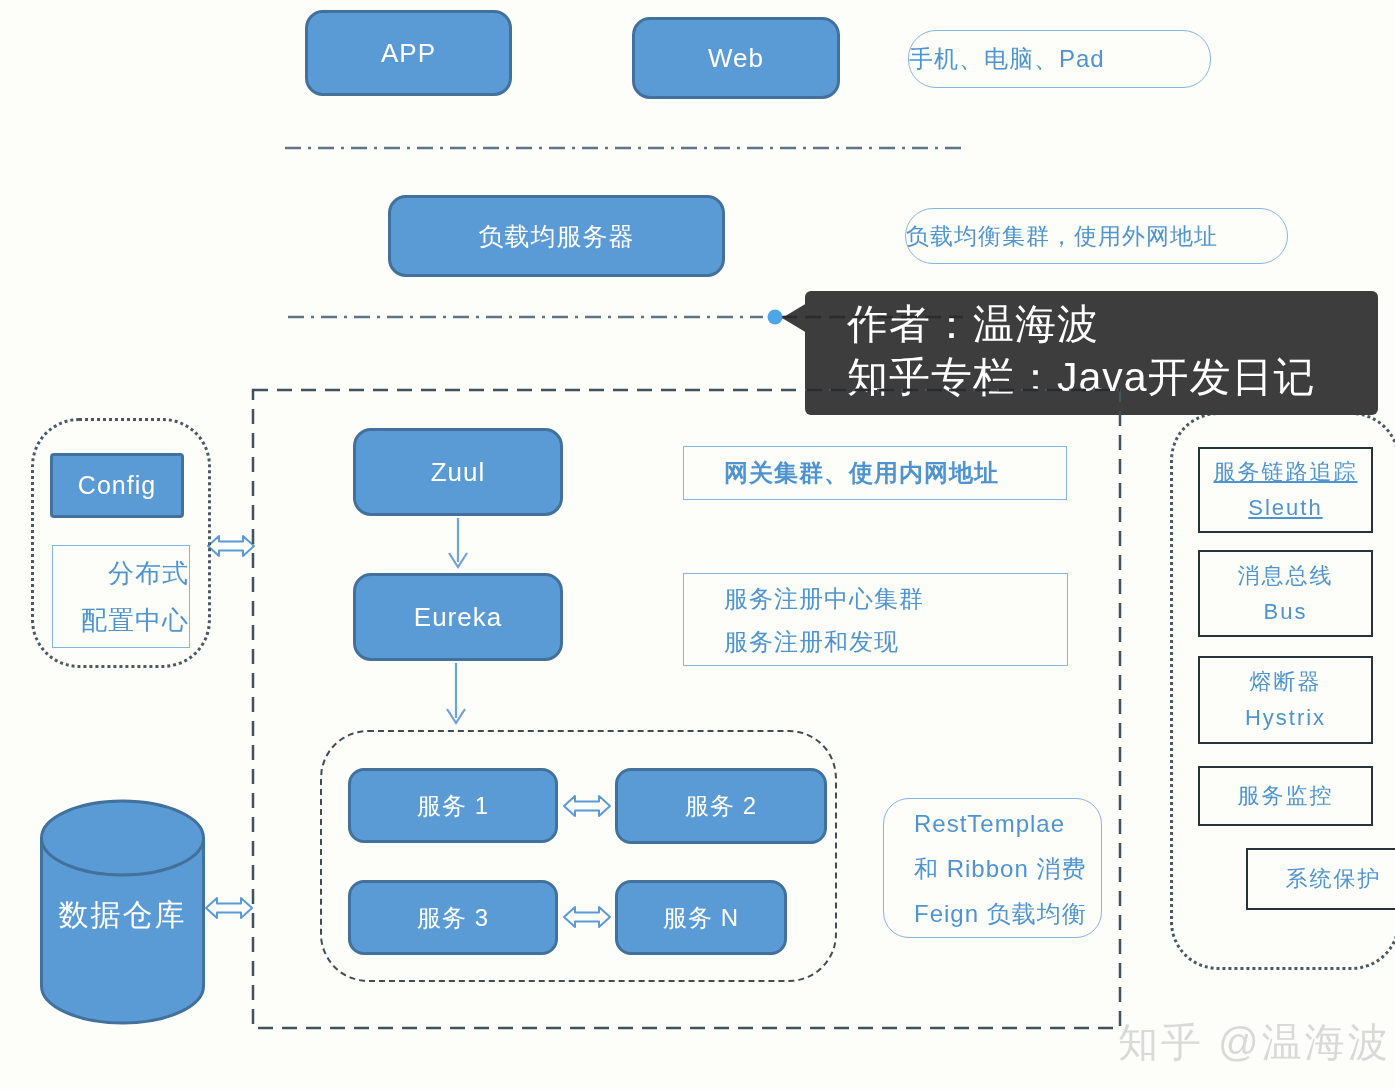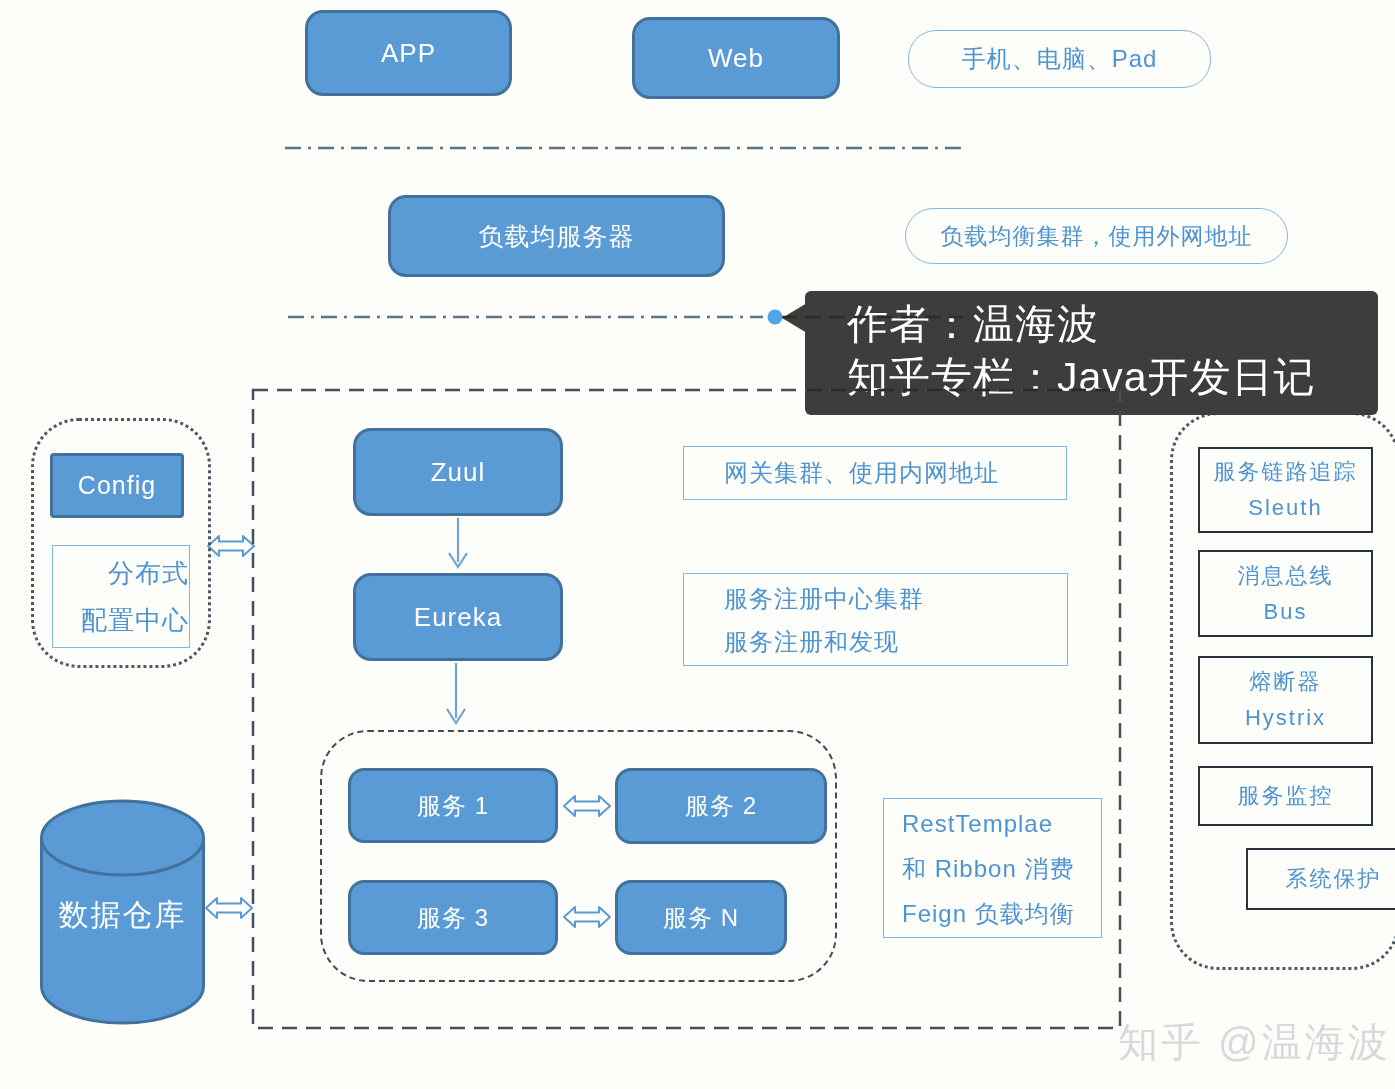--- a/index.html
+++ b/index.html
@@ -13,21 +13,21 @@
     position:absolute;box-sizing:border-box;
     background:#5b9bd5;border:3px solid #41719c;border-radius:18px;
     color:#ffffff;display:flex;align-items:center;justify-content:center;
     font-size:25px;letter-spacing:1px;
   }
   .note{
     position:absolute;box-sizing:border-box;
     border:1.5px solid #85b6e0;color:#4e94d0;background:transparent;
     display:flex;align-items:center;font-size:24px;letter-spacing:1px;
   }
-  .note.center{justify-content:center;border-radius:28px;}
+  .note.center{border-radius:28px;}
   .note.multiline{flex-direction:column;align-items:flex-start;justify-content:center;}
   .dotted-container{
     position:absolute;box-sizing:border-box;
     border:3px dotted #4a5a64;border-radius:48px;background:transparent;
   }
   .dashed-rounded{
     position:absolute;box-sizing:border-box;
     border:2.5px dashed #3f4d57;border-radius:48px;background:transparent;
   }
   .rp-box{
@@ -123,51 +123,51 @@
     <span>分布式</span>
     <span>配置中心</span>
   </div>
 
   <div class="bluebox" style="left:338px;top:428px;width:210px;height:88px;font-size:26px;">
     <span>Zuul</span>
   </div>
   <div class="bluebox" style="left:338px;top:573px;width:210px;height:88px;font-size:26px;">
     <span>Eureka</span>
   </div>
-  <div class="note" style="left:668px;top:446px;width:384px;height:54px;padding-left:40px;">
+  <div class="note" style="left:668px;top:446px;width:384px;height:54px;padding-left:40px;font-weight:bold;">
     <span>网关集群、使用内网地址</span>
   </div>
   <div class="note multiline" style="left:668px;top:573px;width:385px;height:93px;padding-left:40px;line-height:43px;">
     <span>服务注册中心集群</span>
     <span>服务注册和发现</span>
   </div>
 
   <div class="dashed-rounded" style="left:305px;top:730px;width:517px;height:252px;"></div>
   <div class="bluebox" style="left:333px;top:768px;width:210px;height:75px;border-radius:16px;font-size:24px;">
     <span>服务 1</span>
   </div>
   <div class="bluebox" style="left:600px;top:768px;width:212px;height:76px;border-radius:16px;font-size:24px;">
     <span>服务 2</span>
   </div>
   <div class="bluebox" style="left:333px;top:880px;width:210px;height:75px;border-radius:16px;font-size:24px;">
     <span>服务 3</span>
   </div>
   <div class="bluebox" style="left:600px;top:880px;width:172px;height:75px;border-radius:16px;font-size:24px;">
     <span>服务 N</span>
   </div>
-  <div class="note multiline" style="left:868px;top:798px;width:219px;height:140px;padding-left:18px;line-height:45px;">
+  <div class="note multiline" style="left:868px;top:798px;width:219px;height:140px;padding-left:30px;line-height:45px;border-radius:26px;">
     <span>RestTemplae</span>
     <span>和 Ribbon 消费</span>
     <span>Feign 负载均衡</span>
   </div>
 
   <div class="cyl-label">数据仓库</div>
 
   <div class="dotted-container" style="left:1155px;top:412px;width:230px;height:558px;"></div>
-  <div class="rp-box" style="left:1183px;top:447px;width:175px;height:86px;">
+  <div class="rp-box" style="left:1183px;top:447px;width:175px;height:86px;text-decoration:underline;">
     <span>服务链路追踪</span>
     <span>Sleuth</span>
   </div>
   <div class="rp-box" style="left:1183px;top:550px;width:175px;height:87px;">
     <span>消息总线</span>
     <span>Bus</span>
   </div>
   <div class="rp-box" style="left:1183px;top:656px;width:175px;height:88px;">
     <span>熔断器</span>
     <span>Hystrix</span>

